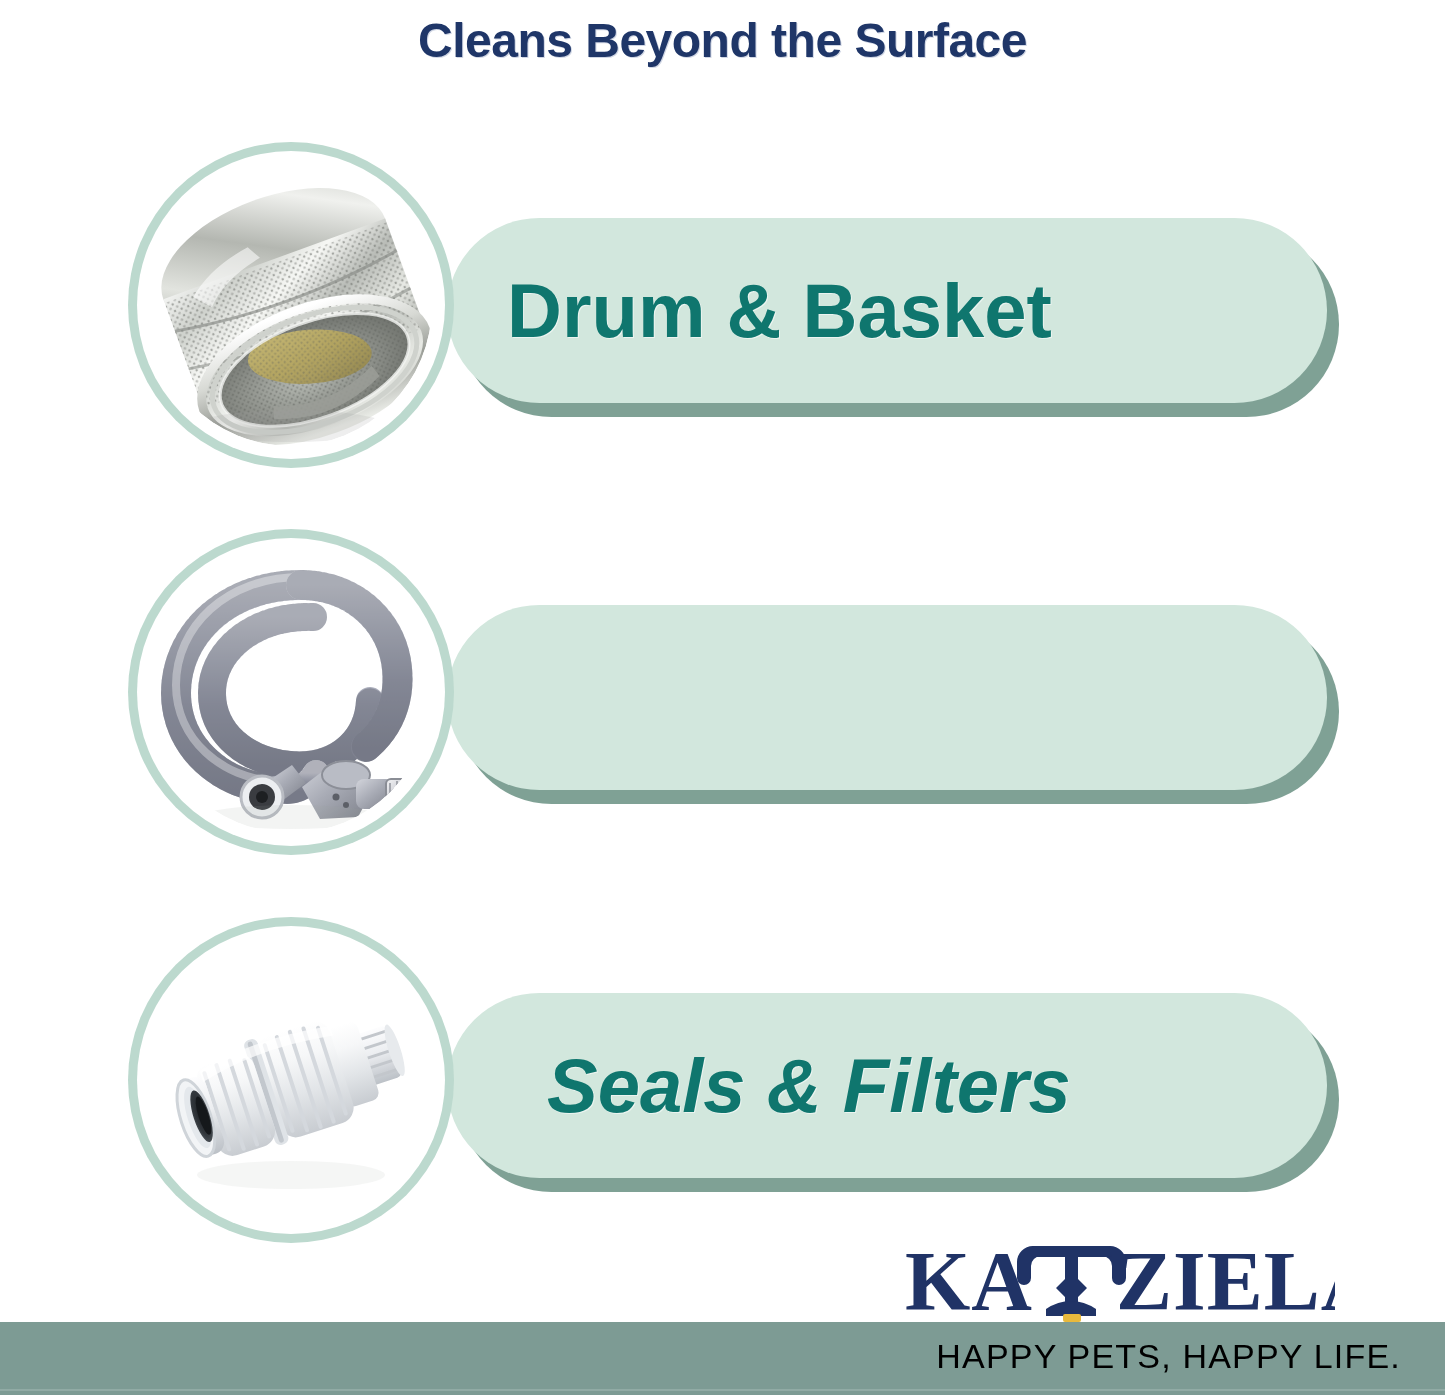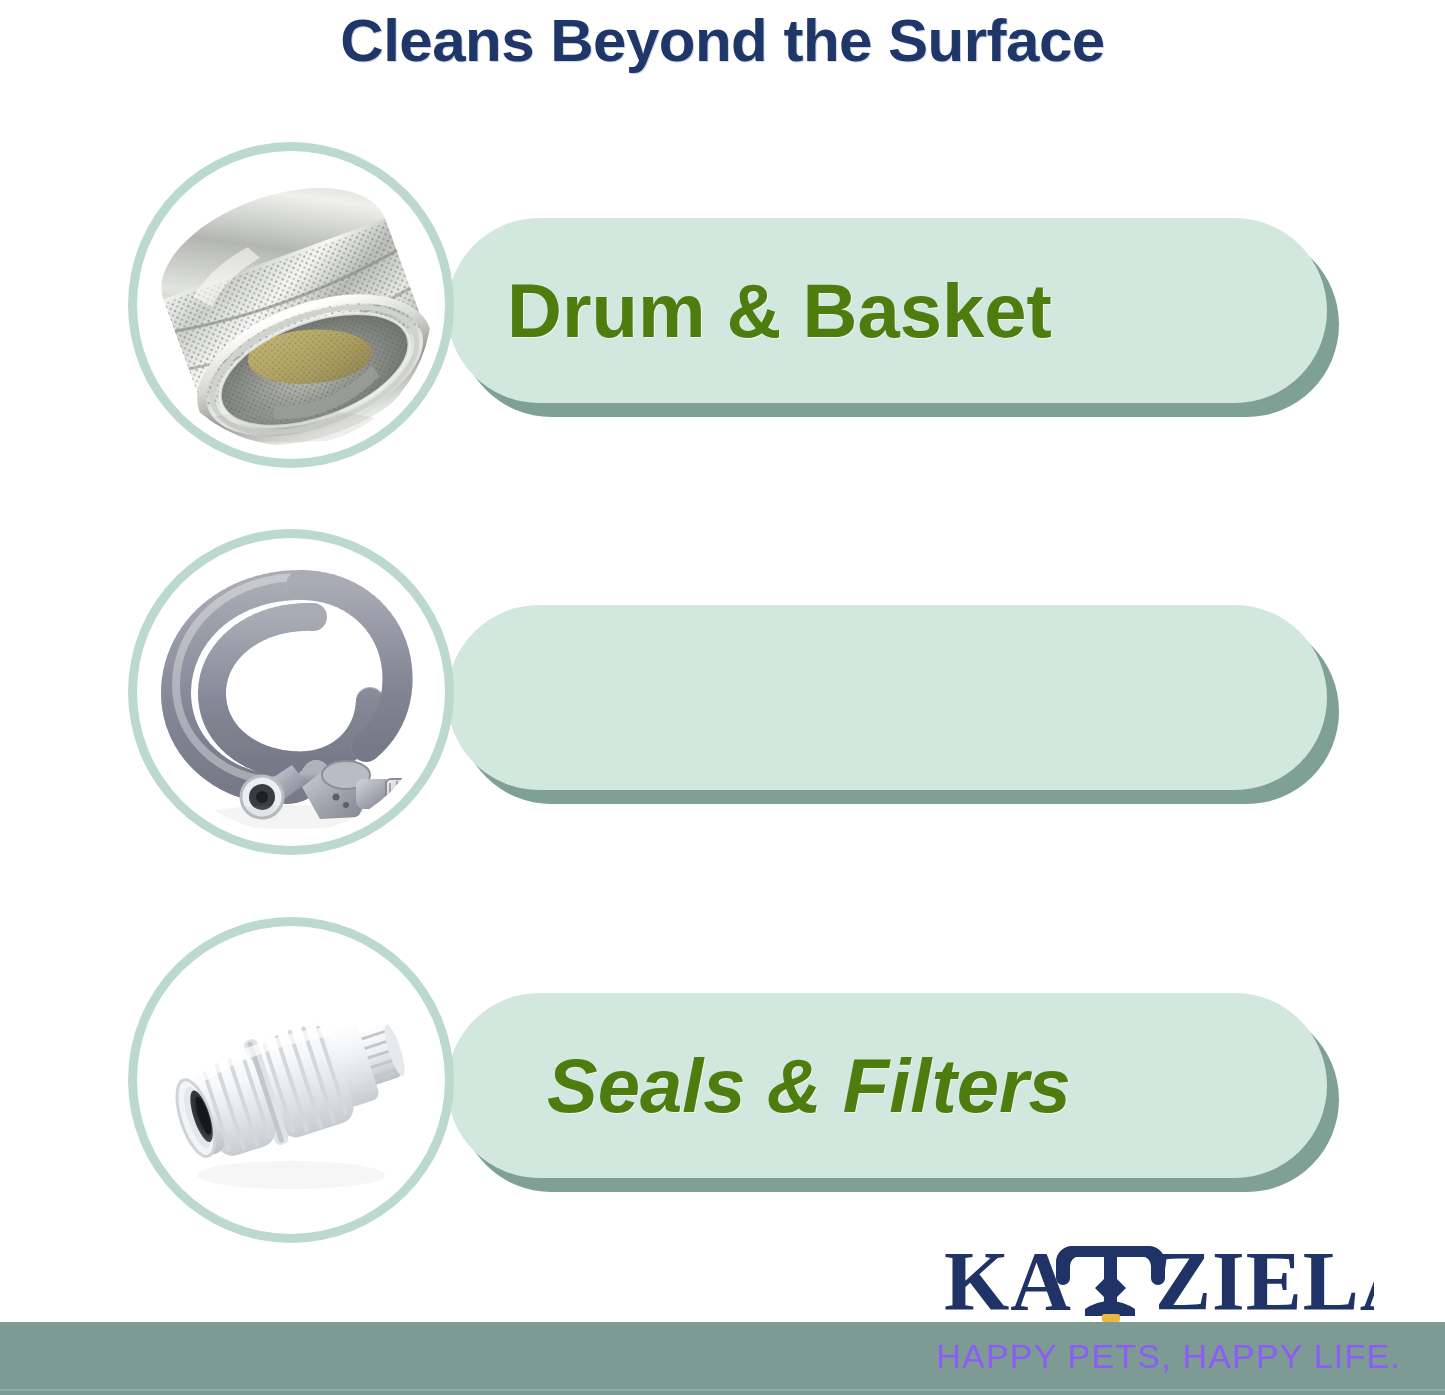--- a/index.html
+++ b/index.html
@@ -6,21 +6,21 @@
   body{
     width:1445px;height:1395px;background:#ffffff;overflow:hidden;position:relative;
     font-family:"Liberation Sans","DejaVu Sans",sans-serif;
   }
   .stage{position:absolute;inset:0;}
 
   
   .headline{
     position:absolute;left:0;top:2px;width:1445px;text-align:center;
     font-family:"Liberation Sans Narrow","Liberation Sans","DejaVu Sans",sans-serif;
-    font-weight:700;font-size:60px;line-height:78px;letter-spacing:-0.5px;
+    font-weight:700;font-size:48px;line-height:78px;letter-spacing:-0.5px;
     color:#1f3668;white-space:nowrap;
     text-shadow:1px 1px 0 rgba(150,165,195,.45);
   }
 
   
   .row{position:absolute;left:0;width:1445px;height:330px;}
   .row1{top:140px;}
   .row2{top:527px;}
   .row3{top:915px;font-style:italic;}
 
@@ -31,21 +31,21 @@
   }
   .pill{
     position:absolute;left:447px;top:78px;width:880px;height:185px;
     background:#d2e7dd;border-radius:93px;
   }
   .pill-label{
     position:absolute;left:447px;top:78px;width:880px;height:185px;
     display:flex;align-items:center;
     padding-left:60px;box-sizing:border-box;
     font-family:"Liberation Sans Narrow","Liberation Sans","DejaVu Sans",sans-serif;
-    font-weight:700;font-size:76px;line-height:86px;color:#4d7c0f;white-space:nowrap;
+    font-weight:700;font-size:76px;line-height:86px;color:#0f766e;white-space:nowrap;
     text-shadow:1px 1px 0 rgba(255,255,255,.55);
   }
   .row3 .pill-label{padding-left:100px;}
   .row2 .pill-label{padding-left:85px;}
 
   
   .circle-ring{
     position:absolute;left:128px;top:2px;width:326px;height:326px;
     border-radius:50%;background:#bcd9ce;
   }
@@ -54,38 +54,38 @@
     border-radius:50%;background:#ffffff;
   }
   .circle-photo{
     position:absolute;left:150px;top:24px;width:282px;height:282px;
     border-radius:50%;overflow:hidden;background:#ffffff;
   }
   .circle-photo svg{display:block;width:282px;height:282px;}
 
   
   .logo{
-    position:absolute;left:944px;top:1236px;width:430px;height:86px;
+    position:absolute;left:905px;top:1236px;width:430px;height:86px;
   }
   .logo svg{display:block;width:430px;height:86px;}
 
   
   .footer-bar{
     position:absolute;left:0;top:1322px;width:1445px;height:73px;
     background:#7d9b94;
   }
   .footer-bar::after{
     content:"";position:absolute;left:0;bottom:4px;width:100%;height:2px;
     background:rgba(255,255,255,.16);
   }
   .footer-text{
     position:absolute;right:44px;top:1336px;
     font-family:"Liberation Sans Narrow","Liberation Sans","DejaVu Sans",sans-serif;
     font-weight:400;font-size:34px;line-height:40px;letter-spacing:1.2px;
-    color:#8b5cf6;white-space:nowrap;
+    color:#000000;white-space:nowrap;
   }
 </style>
 </head>
 <body>
 
 <div class="stage">
 
   <div class="headline">Cleans Beyond the Surface</div>
 
   <div class="row row1">

